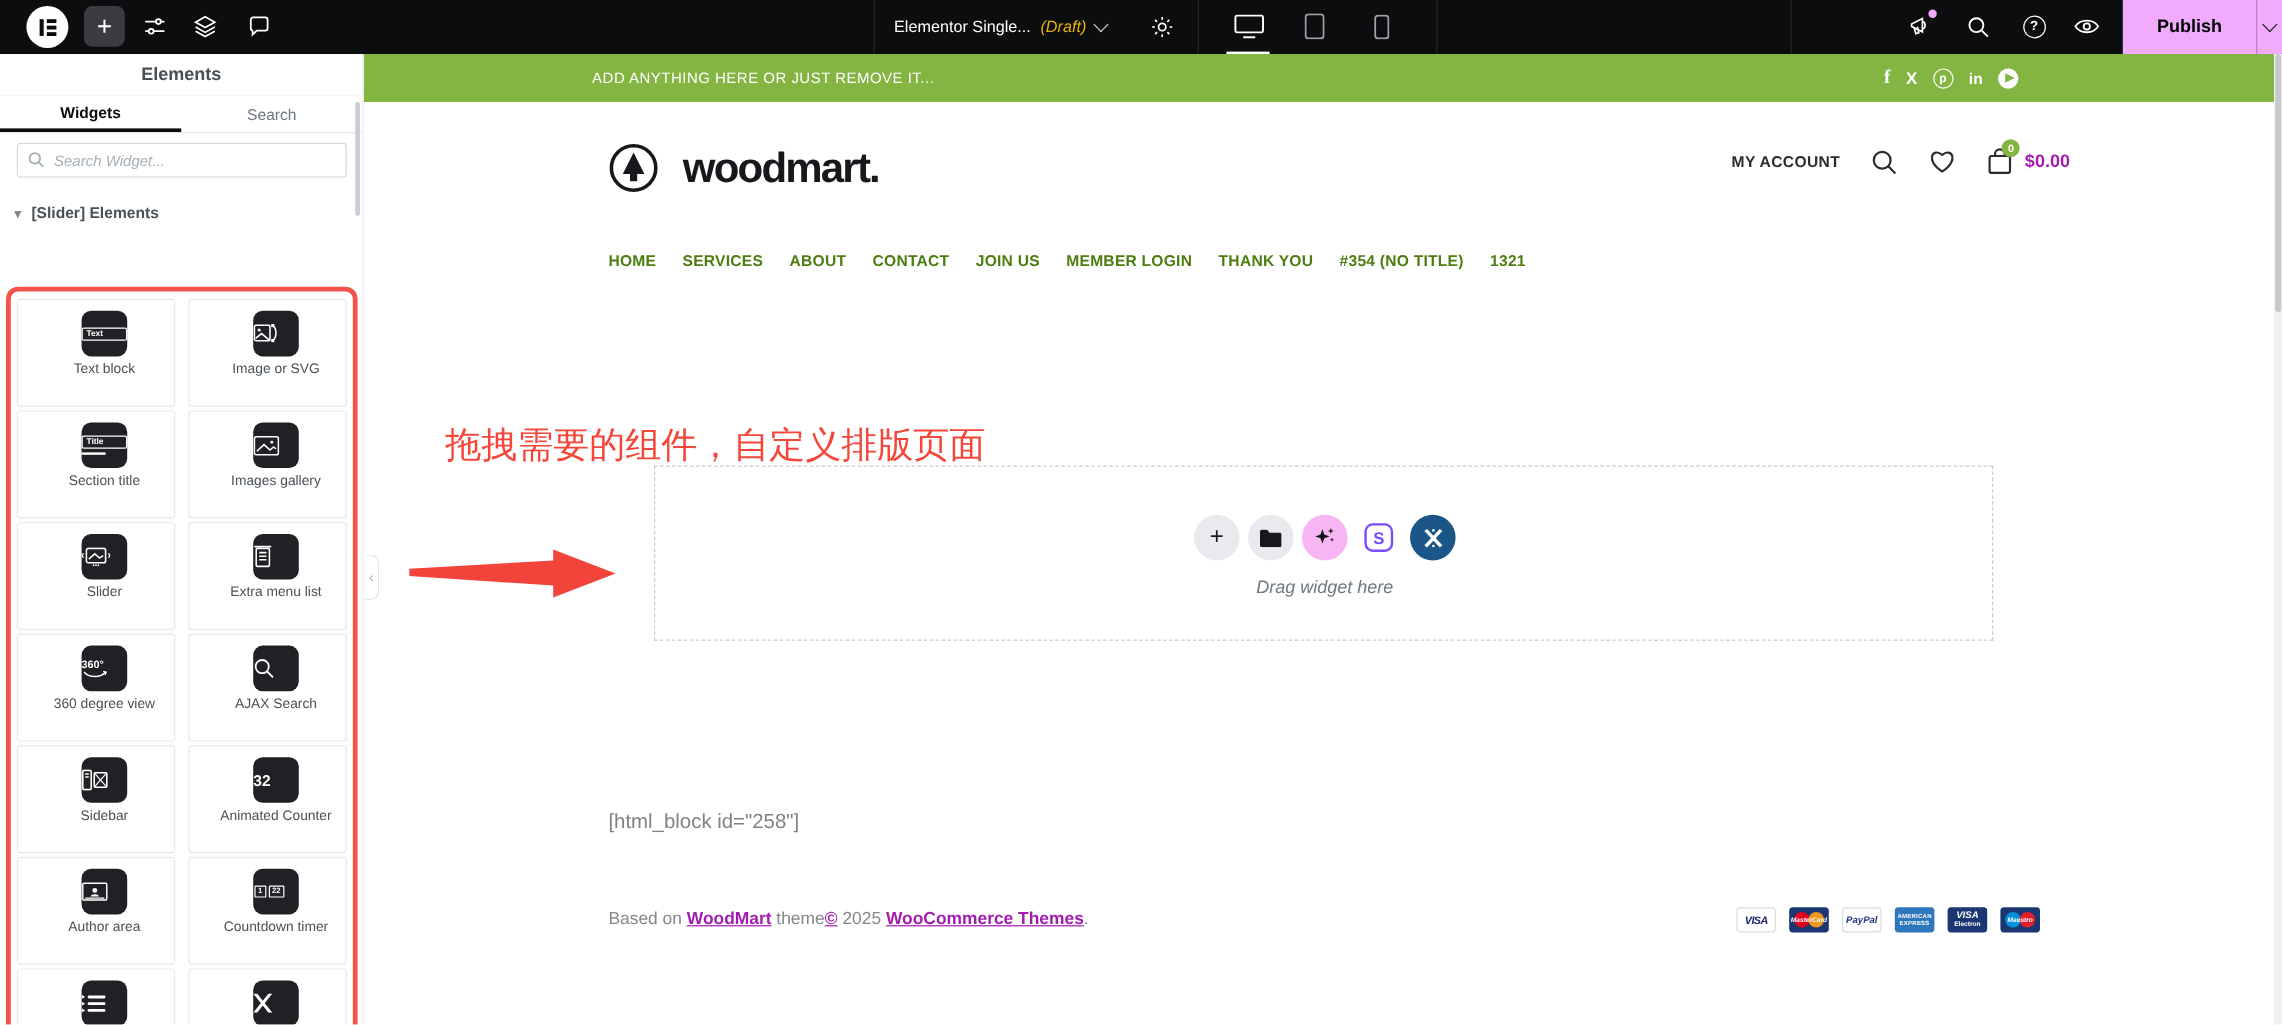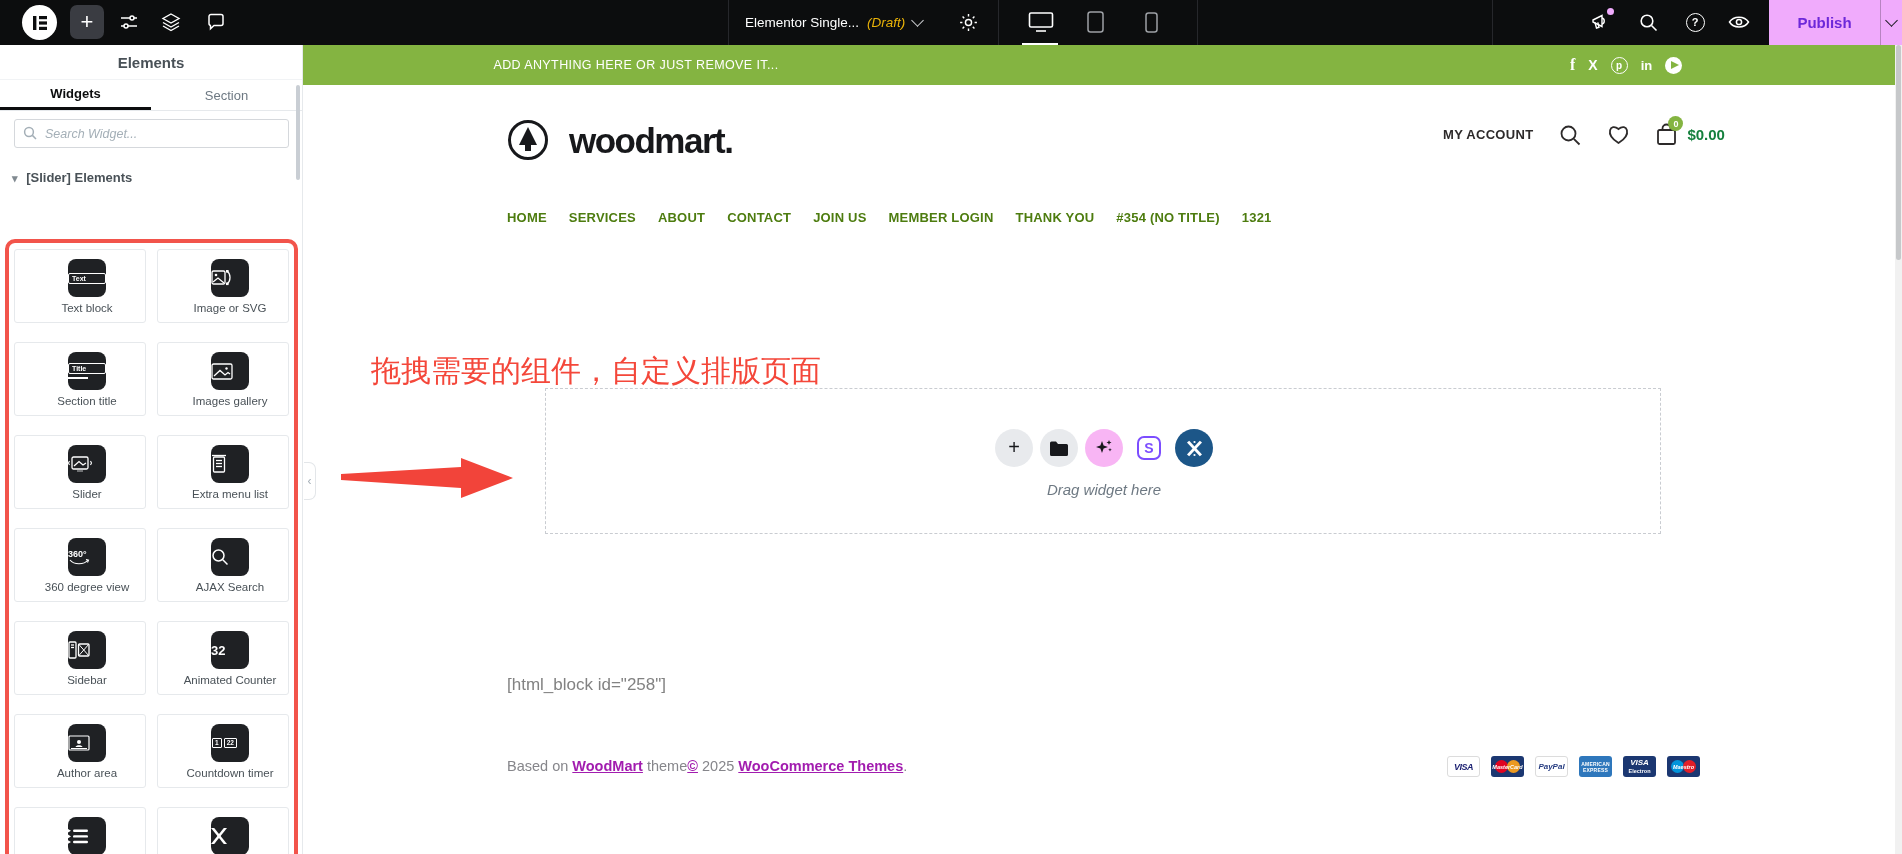--- a/index.html
+++ b/index.html
@@ -15,21 +15,21 @@
   .tb-add { position:absolute; left:70px; top:5px; width:34px; height:34px; border-radius:7px; background:#3a3c42;
             color:#fff; font-size:22px; font-weight:300; display:flex; align-items:center; justify-content:center; cursor:pointer; }
   .tb-ic { position:absolute; top:11px; width:22px; height:22px; display:flex; align-items:center; justify-content:center; cursor:pointer; }
   .doc-switch { position:absolute; left:745px; top:0; height:45px; display:flex; align-items:center; gap:8px; cursor:pointer; }
   .doc-title { color:#fff; font-size:13.5px; }
   .doc-status { color:#eab308; font-size:13.5px; font-style:italic; }
   .chev { width:9px; height:9px; border-right:1.6px solid #cfd1d4; border-bottom:1.6px solid #cfd1d4;
           transform:rotate(45deg); margin-top:-4px; }
   .dev-underline { position:absolute; left:1022px; bottom:0; width:36px; height:2px; background:#fff; }
   .publish-btn { position:absolute; left:1769px; top:0; width:111px; height:45px; background:#f0abfc;
-                 display:flex; align-items:center; justify-content:center; color:#6d28d9; font-size:15px; font-weight:700; cursor:pointer; }
+                 display:flex; align-items:center; justify-content:center; color:#000000; font-size:15px; font-weight:700; cursor:pointer; }
   .publish-chev { position:absolute; left:1880px; top:0; width:22px; height:45px; background:#f0abfc;
                   border-left:1px solid rgba(12,13,14,.25); display:flex; align-items:center; justify-content:center; cursor:pointer; }
   .publish-chev .chev { border-color:#17181c; }
   .dot-badge { position:absolute; left:1607px; top:8px; width:7px; height:7px; border-radius:50%; background:#f0abfc; }
 
   
   .panel { position:absolute; left:0; top:45px; width:303px; height:809px; background:#fff;
            border-right:1px solid #e6e9ec; z-index:40; overflow:hidden; }
   .panel-title { height:35px; display:flex; align-items:center; justify-content:center;
                  font-size:15px; font-weight:700; color:#495157; border-bottom:1px solid #f1f3f5; }
@@ -37,21 +37,21 @@
   .panel-tab { flex:1; display:flex; align-items:center; justify-content:center; font-size:13px; color:#6d7882; cursor:pointer; }
   .panel-tab.active { color:#0c0d0e; font-weight:700; border-bottom:3px solid #0c0d0e; }
   .search-wrap { position:absolute; left:14px; top:74px; width:275px; height:29px; }
   .search-wrap input { width:100%; height:100%; border:1px solid #d5d8dc; border-radius:3px; padding:0 8px 0 30px;
                        font-size:12.5px; font-style:italic; color:#495157; outline:none; font-family:inherit; }
   .search-wrap input::placeholder { color:#a4afb7; }
   .search-wrap .mag { position:absolute; left:9px; top:7px; }
   .sect-head { position:absolute; left:12px; top:125px; font-size:13px; font-weight:700; color:#495157; cursor:pointer; }
   .sect-head .caret { color:#818a91; font-size:11px; margin-right:5px; }
   .wgrid { position:absolute; left:14px; top:204px; width:275px; }
-  .wcard { position:absolute; width:132px; height:74px; background:#fff; border:1px solid #e6e9ec; border-radius:3px;
+  .wcard { position:absolute; width:132px; height:90px; background:#fff; border:1px solid #e6e9ec; border-radius:3px;
            display:flex; flex-direction:column; align-items:center; cursor:pointer;padding-left:14px; }
   .wcard .wicon { margin-top:9px; width:38px; height:38px; background:#1f2124; border-radius:8px;
                   display:flex; flex-direction:column; justify-content:center; color:#fff; }
   .wcard .wlabel { margin-top:5px; font-size:11.5px; color:#495157; }
   .chip { border:1px solid #fff; border-radius:2px; font-size:7px; font-weight:700; padding:1px 3px; color:#fff; line-height:1; }
   .big-num { font-size:13px; font-weight:700; }
   .cd-box { display:inline-block; border:1px solid #fff; border-radius:1px; font-size:6.5px; font-weight:700;
             padding:1px 2px; margin:0 1px; line-height:1; }
   .red-frame { position:absolute; left:5px; top:194px; width:293px; height:651px; border:4px solid #f2544b;
                border-radius:10px; pointer-events:none; z-index:5; }
@@ -72,21 +72,21 @@
   .tg-plane { width:0; height:0; border-left:8px solid #84b441; border-top:4.5px solid transparent; border-bottom:4.5px solid transparent; margin-left:2px; }
 
   .site-header { position:absolute; left:0; top:40px; width:1592px; height:115px; background:#fff; }
   .logo { position:absolute; left:204px; top:34px; display:flex; align-items:flex-end; gap:20px; cursor:pointer; }
   .logo-text { font-size:35px; font-weight:800; color:#17181b; letter-spacing:-1.5px; }
   .hdr-right { position:absolute; left:1140px; top:38px; display:flex; align-items:center; }
   .my-account { font-size:13px; font-weight:700; color:#2d2a2a; letter-spacing:.3px; cursor:pointer; }
   .hdr-ic { margin-left:26px; cursor:pointer; position:relative; display:flex; }
   .cart-badge { position:absolute; left:12px; top:-7px; width:15px; height:15px; background:#84b441; border-radius:50%;
                 color:#fff; font-size:9px; font-weight:700; display:flex; align-items:center; justify-content:center; }
-  .cart-total { margin-left:10px; font-size:15px; font-weight:700; color:#15803d; cursor:pointer; }
+  .cart-total { margin-left:10px; font-size:15px; font-weight:700; color:#a21caf; cursor:pointer; }
 
   .site-nav { position:absolute; left:204px; top:155px; height:35px; display:flex; align-items:center; gap:22px; }
   .nav-item { font-size:13px; font-weight:700; color:#4d7c0f; letter-spacing:.2px; white-space:nowrap; cursor:pointer; }
 
   .cn-note { position:absolute; left:68px; top:306px; font-size:30px; color:#f4473a; white-space:nowrap;
              font-family:"Liberation Sans", sans-serif; }
   .red-arrow { position:absolute; left:38px; top:408px; }
 
   .dropzone { position:absolute; left:242px; top:343px; width:1116px; height:146px; border:1px dashed #c9ccd1; }
   .dz-circles { position:absolute; left:0; top:40px; width:1116px; display:flex; justify-content:center; gap:7px; }
@@ -231,21 +231,21 @@
     </div>
     <div class="publish-chev">
       <span class="chev"></span>
     </div>
   </div>
 
   <div class="panel">
     <div class="panel-title">Elements</div>
     <div class="panel-tabs">
       <div class="panel-tab active">Widgets</div>
-      <div class="panel-tab">Section</div>
+      <div class="panel-tab">Search</div>
     </div>
 
     <div class="search-wrap">
       <svg class="mag" width="14" height="14" viewBox="0 0 14 14" fill="none" stroke="#a4afb7" stroke-width="1.5">
         <circle cx="6" cy="6" r="4.4"></circle>
           <line x1="9.4" y1="9.4" x2="13" y2="13"></line>
       </svg>
       <input type="text" placeholder="Search Widget..." style="">
     </div>
 

